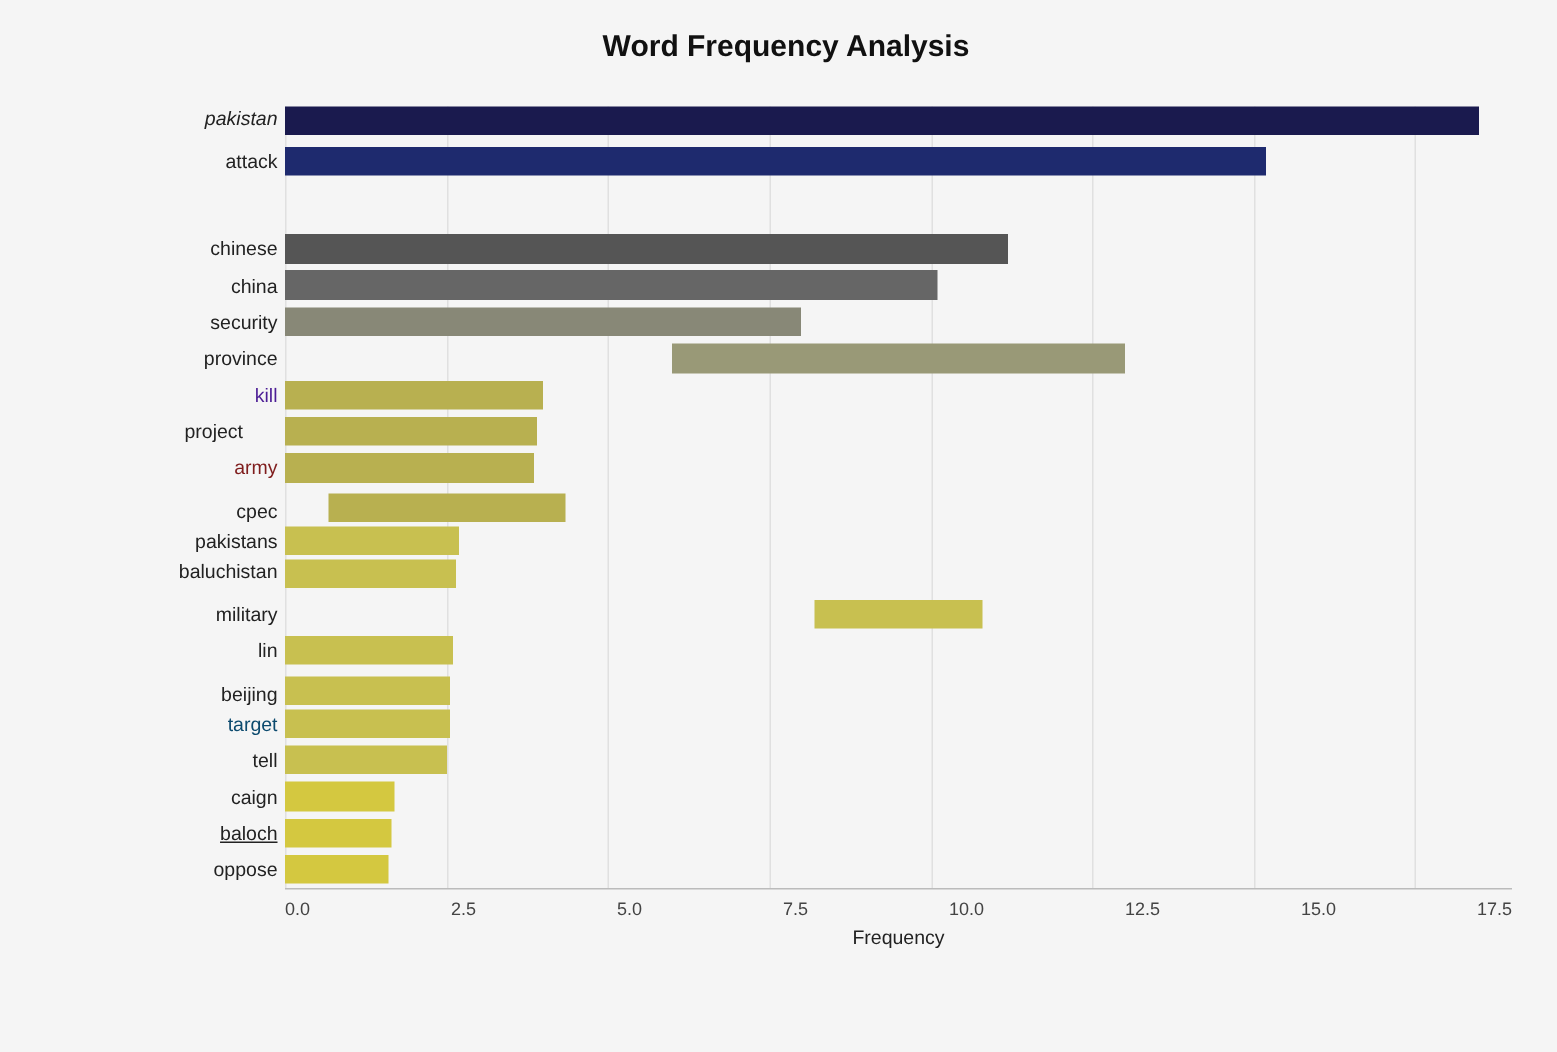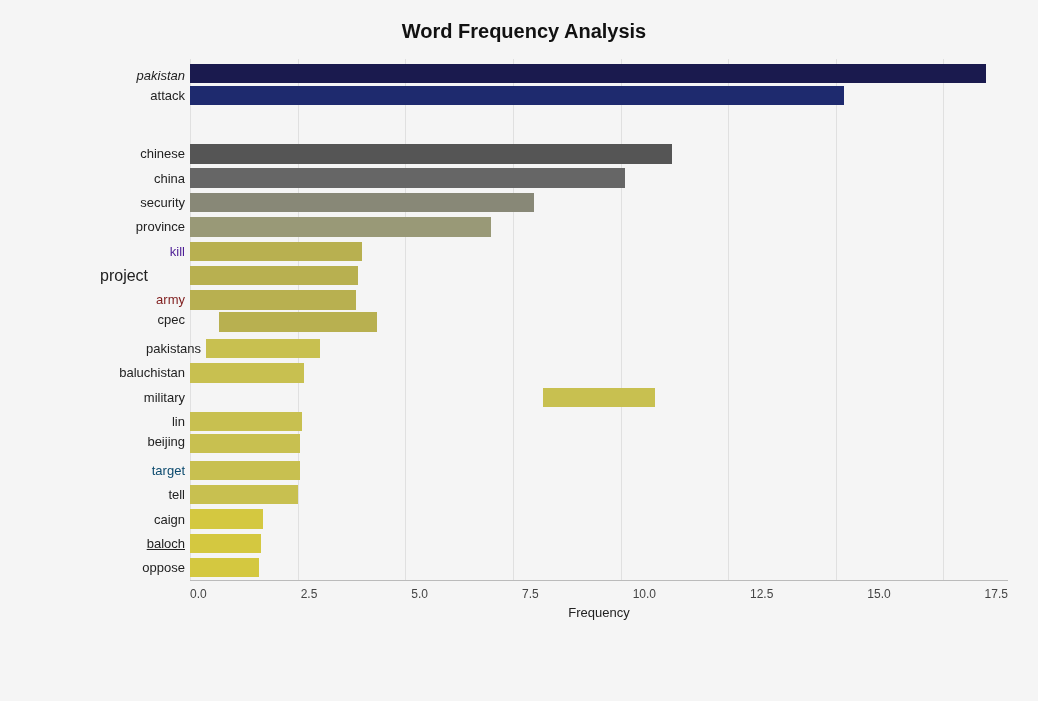--- a/index.html
+++ b/index.html
@@ -16,21 +16,21 @@
       background: #f5f5f5;
       width: 1038px;
       height: 701px;
       padding: 20px 30px 60px 100px;
       position: relative;
     }
     .chart-title {
       text-align: center;
       font-size: 20px;
       font-weight: bold;
-      margin-bottom: 16px;
+      margin-bottom: 28px;
       color: #111;
       padding-left: 0;
       margin-left: -60px;
     }
     .x-ticks {
       display: flex;
       justify-content: space-between;
       margin-top: 5px;
       font-size: 12px;
       color: #444;
@@ -65,77 +65,77 @@
           <div style="position: absolute; top: 0px; bottom: 0px; left: 13.1579%; width: 1px; background: rgb(224, 224, 224);"></div>
           <div style="position: absolute; top: 0px; bottom: 0px; left: 26.3158%; width: 1px; background: rgb(224, 224, 224);"></div>
           <div style="position: absolute; top: 0px; bottom: 0px; left: 39.4737%; width: 1px; background: rgb(224, 224, 224);"></div>
           <div style="position: absolute; top: 0px; bottom: 0px; left: 52.6316%; width: 1px; background: rgb(224, 224, 224);"></div>
           <div style="position: absolute; top: 0px; bottom: 0px; left: 65.7895%; width: 1px; background: rgb(224, 224, 224);"></div>
           <div style="position: absolute; top: 0px; bottom: 0px; left: 78.9474%; width: 1px; background: rgb(224, 224, 224);"></div>
           <div style="position: absolute; top: 0px; bottom: 0px; left: 92.1053%; width: 1px; background: rgb(224, 224, 224);"></div>
         </div>
 
       <div id="bars-container" style="position:absolute; top:0; left:0; right:0; bottom:0; display:flex; flex-direction:column; justify-content:space-around;">
-          <div style="display: flex; align-items: flex-end; flex: 1 1 0%; position: relative; font-style: italic;">
+          <div style="display: flex; align-items: flex-start; flex: 1 1 0%; position: relative; font-style: italic;">
             <div style="position: absolute; left: -90px; width: 85px; text-align: right; font-size: 13px; color: rgb(34, 34, 34);">pakistan</div>
             <div style="width: 97.3684%; height: 80%; background: rgb(26, 26, 78); min-height: 16px;"></div>
           </div>
           <div style="display: flex; align-items: center; flex: 1 1 0%; position: relative;">
             <div style="position: absolute; left: -90px; width: 85px; text-align: right; font-size: 13px; color: rgb(34, 34, 34);">attack</div>
             <div style="width: 80%; height: 80%; background: rgb(30, 42, 110); min-height: 16px;"></div>
           </div>
           <div style="display: flex; align-items: center; flex: 1 1 0%; position: relative; margin-top: 34px;">
             <div style="position: absolute; left: -90px; width: 85px; text-align: right; font-size: 13px; color: rgb(34, 34, 34);">chinese</div>
             <div style="width: 58.9474%; height: 80%; background: rgb(85, 85, 85); min-height: 16px;"></div>
           </div>
           <div style="display: flex; align-items: center; flex: 1 1 0%; position: relative;">
             <div style="position: absolute; left: -90px; width: 85px; text-align: right; font-size: 13px; color: rgb(34, 34, 34);">china</div>
             <div style="width: 53.1579%; height: 80%; background: rgb(102, 102, 102); min-height: 16px;"></div>
           </div>
           <div style="display: flex; align-items: center; flex: 1 1 0%; position: relative;">
             <div style="position: absolute; left: -90px; width: 85px; text-align: right; font-size: 13px; color: rgb(34, 34, 34);">security</div>
             <div style="width: 42.1053%; height: 80%; background: rgb(136, 136, 119); min-height: 16px;"></div>
           </div>
-          <div style="display: flex; align-items: center; flex: 1 1 0%; position: relative;">
+          <div style="display: flex; align-items: center; flex: 1 1 0%; position: relative; justify-content: center;">
             <div style="position: absolute; left: -90px; width: 85px; text-align: right; font-size: 13px; color: rgb(34, 34, 34);">province</div>
             <div style="width: 36.8421%; height: 80%; background: rgb(153, 153, 119); min-height: 16px;"></div>
           </div>
           <div style="display: flex; align-items: center; flex: 1 1 0%; position: relative;">
             <div style="position: absolute; left: -90px; width: 85px; text-align: right; font-size: 13px; color: #4c1d95;">kill</div>
             <div style="width: 21.0526%; height: 80%; background: rgb(184, 176, 80); min-height: 16px;"></div>
           </div>
           <div style="display: flex; align-items: center; flex: 1 1 0%; position: relative;">
-            <div style="position: absolute; left: -90px; width: 85px; text-align: left; font-size: 16px; color: rgb(34, 34, 34);">project</div>
+            <div style="position: absolute; left: -90px; width: 85px; text-align: center; font-size: 13px; color: rgb(34, 34, 34);">project</div>
             <div style="width: 20.5263%; height: 80%; background: rgb(184, 176, 80); min-height: 16px;"></div>
           </div>
           <div style="display: flex; align-items: center; flex: 1 1 0%; position: relative;">
             <div style="position: absolute; left: -90px; width: 85px; text-align: right; font-size: 13px; color: #7f1d1d;">army</div>
             <div style="width: 20.2632%; height: 80%; background: rgb(184, 176, 80); min-height: 16px;"></div>
           </div>
-          <div style="display: flex; align-items: flex-start; flex: 1 1 0%; position: relative; padding-left: 29px;">
+          <div style="display: flex; align-items: flex-end; flex: 1 1 0%; position: relative; padding-left: 29px;">
             <div style="position: absolute; left: -90px; width: 85px; text-align: right; font-size: 13px; color: rgb(34, 34, 34);">cpec</div>
             <div style="width: 20%; height: 80%; background: rgb(184, 176, 80); min-height: 16px;"></div>
           </div>
-          <div style="display: flex; align-items: center; flex: 1 1 0%; position: relative; margin-left: 16px;">
+          <div style="display: flex; align-items: center; flex: 1 1 0%; position: relative;">
             <div style="position: absolute; left: -90px; width: 85px; text-align: right; font-size: 13px; color: rgb(34, 34, 34);">pakistans</div>
             <div style="width: 14.2105%; height: 80%; background: rgb(200, 192, 80); min-height: 16px;"></div>
           </div>
-          <div style="display: flex; align-items: center; flex: 1 1 0%; position: relative;">
+          <div style="display: flex; align-items: flex-start; flex: 1 1 0%; position: relative;">
             <div style="position: absolute; left: -90px; width: 85px; text-align: right; font-size: 13px; color: rgb(34, 34, 34);">baluchistan</div>
             <div style="width: 13.9474%; height: 80%; background: rgb(200, 192, 80); min-height: 16px;"></div>
           </div>
           <div style="display: flex; align-items: center; flex: 1 1 0%; position: relative; justify-content: center;">
             <div style="position: absolute; left: -90px; width: 85px; text-align: right; font-size: 13px; color: rgb(34, 34, 34);">military</div>
             <div style="width: 13.6842%; height: 80%; background: rgb(200, 192, 80); min-height: 16px;"></div>
           </div>
           <div style="display: flex; align-items: center; flex: 1 1 0%; position: relative;">
             <div style="position: absolute; left: -90px; width: 85px; text-align: right; font-size: 13px; color: rgb(34, 34, 34);">lin</div>
             <div style="width: 13.6842%; height: 80%; background: rgb(200, 192, 80); min-height: 16px;"></div>
           </div>
-          <div style="display: flex; align-items: flex-start; flex: 1 1 0%; position: relative;">
+          <div style="display: flex; align-items: flex-end; flex: 1 1 0%; position: relative;">
             <div style="position: absolute; left: -90px; width: 85px; text-align: right; font-size: 13px; color: rgb(34, 34, 34);">beijing</div>
             <div style="width: 13.4211%; height: 80%; background: rgb(200, 192, 80); min-height: 16px;"></div>
           </div>
           <div style="display: flex; align-items: center; flex: 1 1 0%; position: relative;">
             <div style="position: absolute; left: -90px; width: 85px; text-align: right; font-size: 13px; color: #0c4a6e;">target</div>
             <div style="width: 13.4211%; height: 80%; background: rgb(200, 192, 80); min-height: 16px;"></div>
           </div>
           <div style="display: flex; align-items: center; flex: 1 1 0%; position: relative;">
             <div style="position: absolute; left: -90px; width: 85px; text-align: right; font-size: 13px; color: rgb(34, 34, 34);">tell</div>
             <div style="width: 13.1579%; height: 80%; background: rgb(200, 192, 80); min-height: 16px;"></div>

